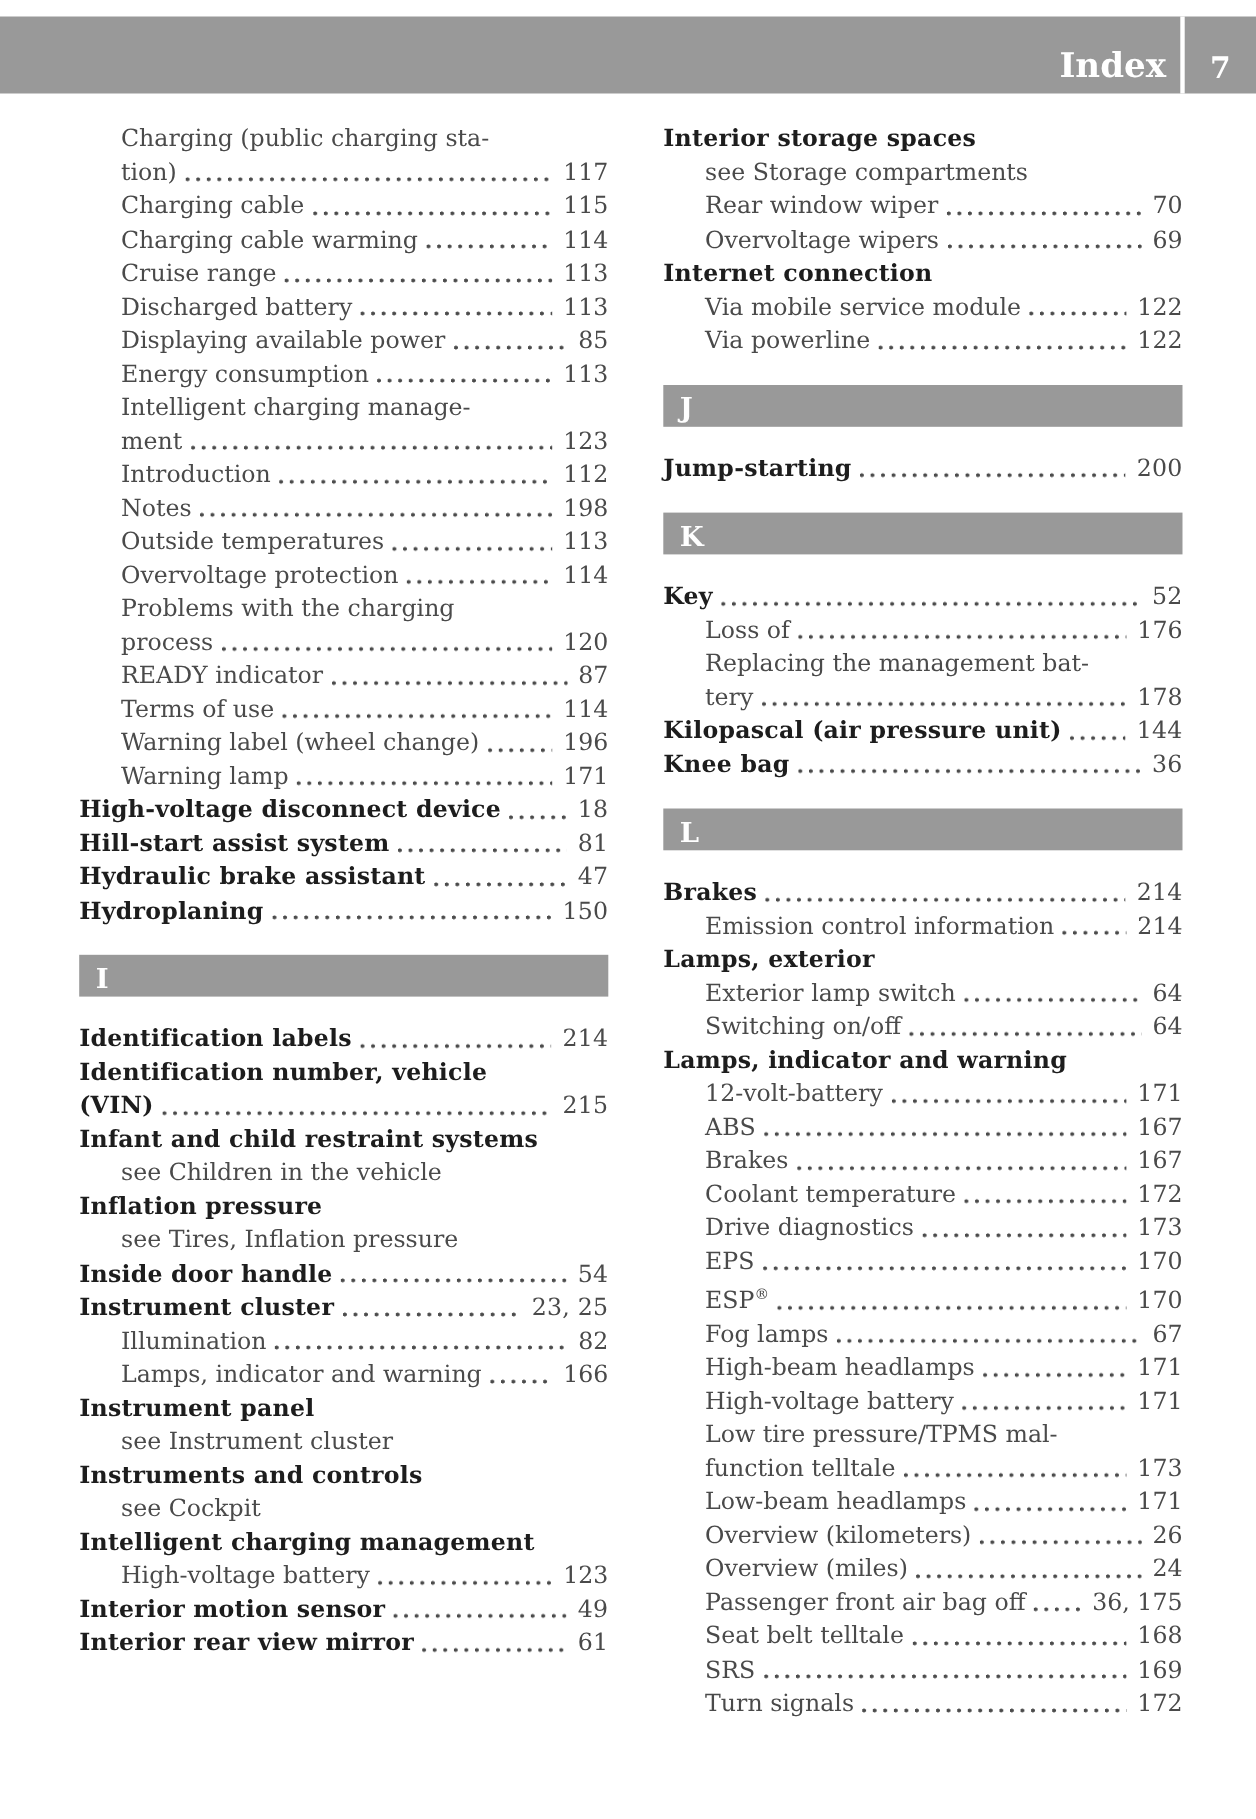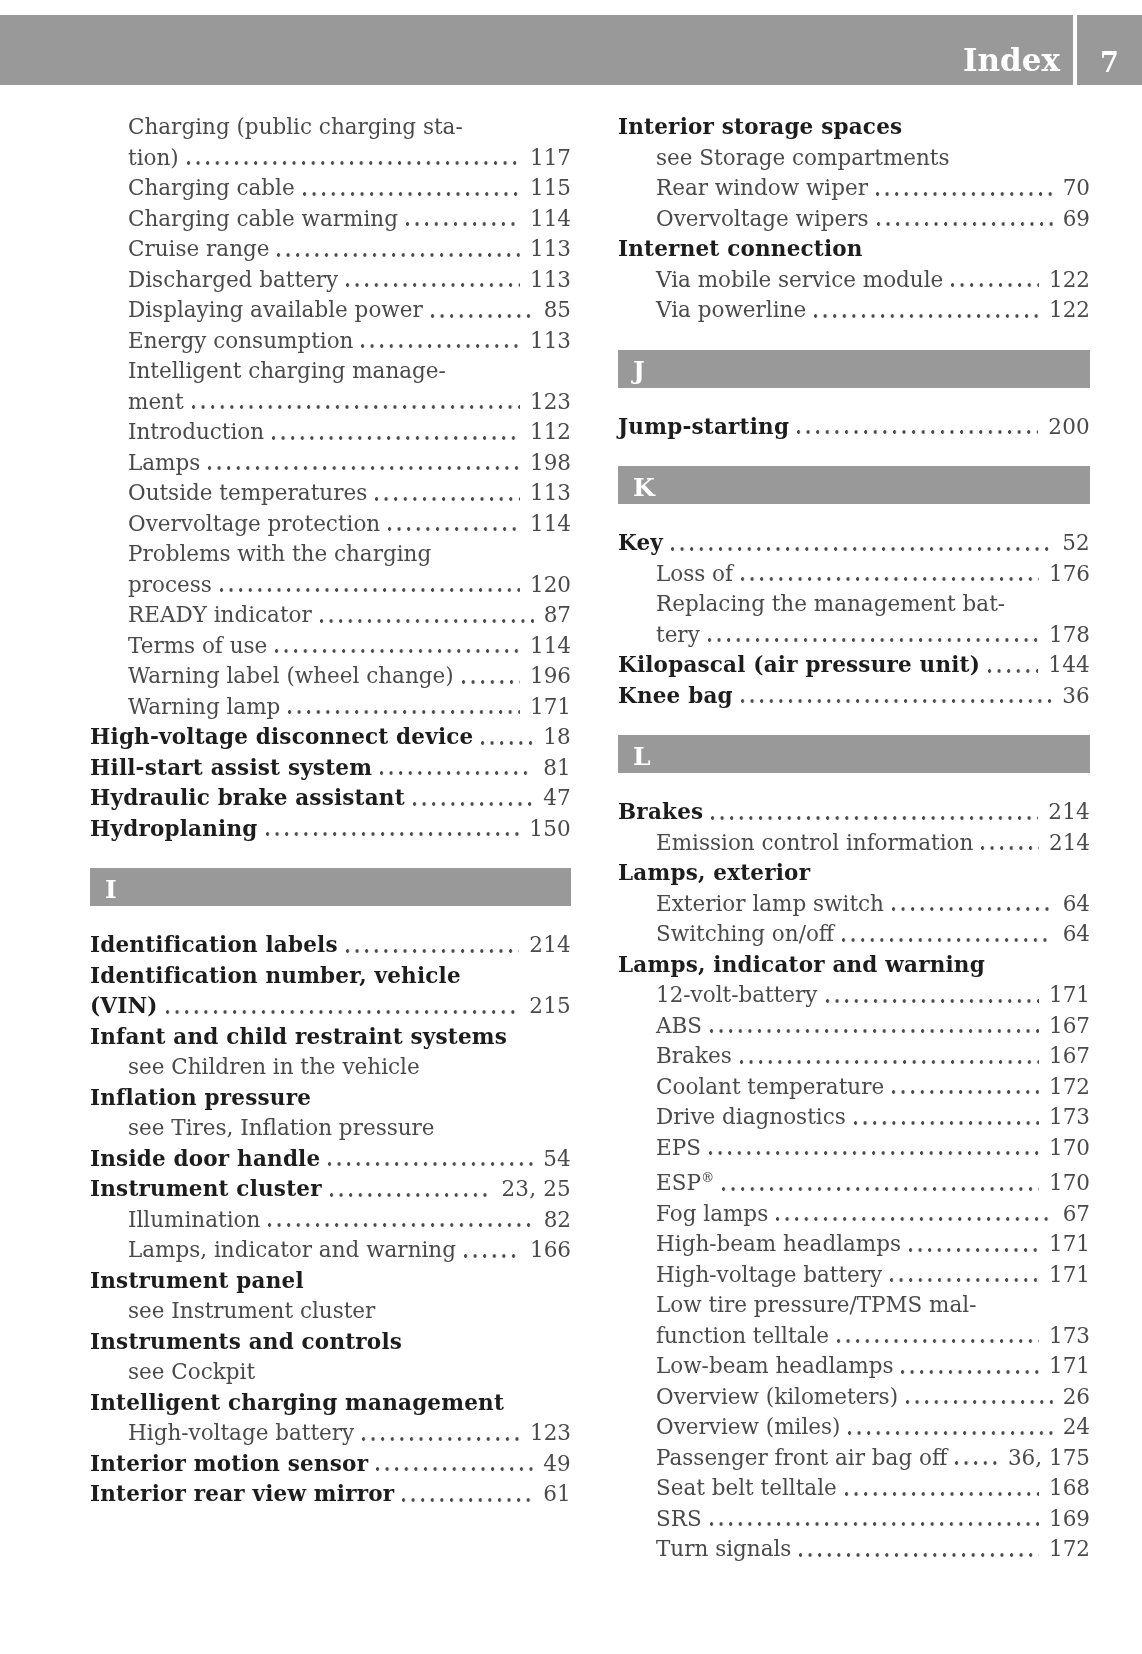--- a/index.html
+++ b/index.html
@@ -22,22 +22,22 @@
   }
   .header-divider{
     position:absolute;left:1073px;top:0;width:4px;height:70px;background:#ffffff;
   }
   .header-pagenum{
     position:absolute;left:1077px;bottom:9px;width:65px;
     text-align:center;font-size:27px;font-weight:bold;color:#fff;line-height:1;
   }
   
   .col{position:absolute;top:112px;}
-  .col0{left:90px;width:481px;}
-  .col1{left:618px;width:472px;}
+  .col0{left:72px;width:481px;}
+  .col1{left:603px;width:472px;}
   
   .line{
     display:flex;align-items:baseline;
     line-height:30.5px;font-size:21.5px;
     color:var(--text-gray);
     white-space:nowrap;
   }
   .line.indent1{padding-left:38px;}
   .line.bold{font-weight:bold;color:var(--text-dark);letter-spacing:0.2px;}
   .lbl{flex:0 0 auto;}
@@ -123,21 +123,21 @@
         <span class="lbl">ment</span>
         <span class="leader"></span>
         <span class="pg">123</span>
       </div>
       <div class="line indent1">
         <span class="lbl">Introduction</span>
         <span class="leader"></span>
         <span class="pg">112</span>
       </div>
       <div class="line indent1">
-        <span class="lbl">Lamps</span>
+        <span class="lbl">Notes</span>
         <span class="leader"></span>
         <span class="pg">198</span>
       </div>
       <div class="line indent1">
         <span class="lbl">Outside temperatures</span>
         <span class="leader"></span>
         <span class="pg">113</span>
       </div>
       <div class="line indent1">
         <span class="lbl">Overvoltage protection</span>

